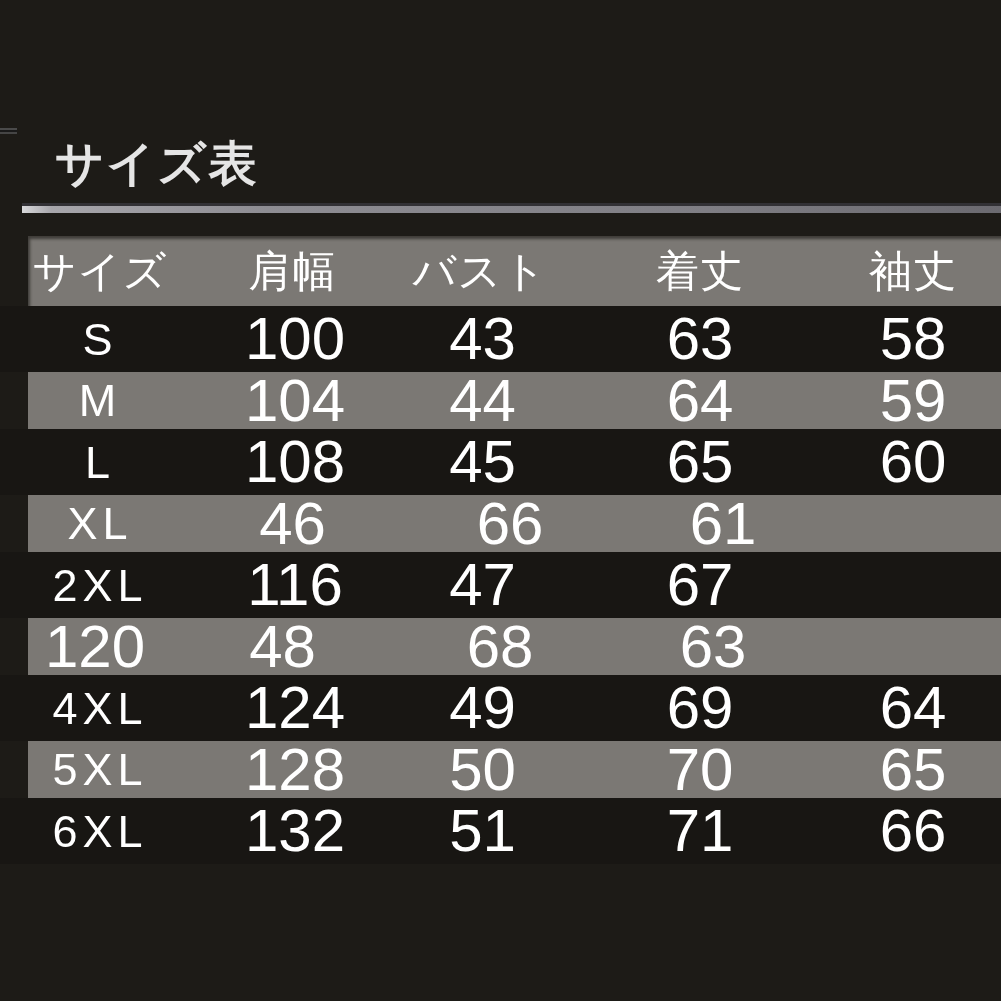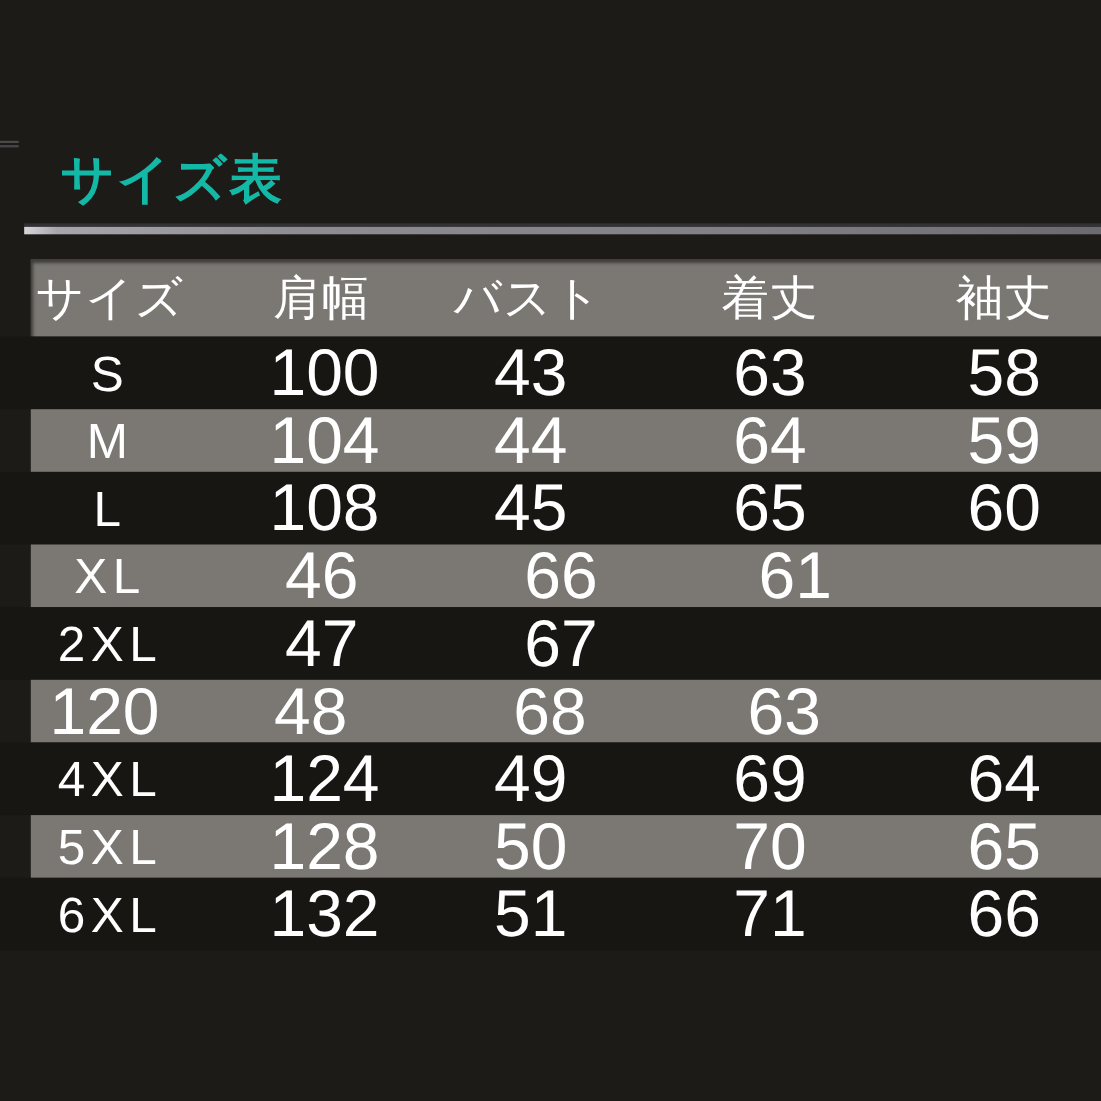--- a/index.html
+++ b/index.html
@@ -20,21 +20,21 @@
     width:17px; height:6px;
     background:linear-gradient(180deg,#4a4a4a 0 2px,#1a1a1a 2px 4px,#454545 4px 6px);
   }
   .page-title {
     position:absolute;
     left:55px; top:136px;
     margin:0;
     font-size:48px;
     font-weight:bold;
     letter-spacing:2px;
-    color:#14b8a6;
+    color:#e5e5e5;
     line-height:1.15;
   }
   .title-divider {
     position:absolute;
     left:22px; top:203px;
     width:979px; height:10px;
     border-top:3px solid #323135;
     box-sizing:border-box;
     background:linear-gradient(90deg,#d8d8da 0,#a7a6ab 3%,#8e8d93 25%,#7f7e84 70%,#6b6a70 100%);
   }
@@ -126,20 +126,21 @@
           <div class="cell c4 num-cell">60</div>
         </div>
         <div class="row data-row gray">
           <div class="cell c0 size-cell">XL</div>
           <div class="cell c2 num-cell">46</div>
           <div class="cell c3 num-cell">66</div>
           <div class="cell c4 num-cell">61</div>
         </div>
         <div class="row data-row dark">
           <div class="cell c0 size-cell">2XL</div>
+          <div class="cell c1 num-cell">116</div>
           <div class="cell c2 num-cell">47</div>
           <div class="cell c3 num-cell">67</div>
         </div>
         <div class="row data-row gray">
           <div class="cell c1 num-cell">120</div>
           <div class="cell c2 num-cell">48</div>
           <div class="cell c3 num-cell">68</div>
           <div class="cell c4 num-cell">63</div>
         </div>
         <div class="row data-row dark">

